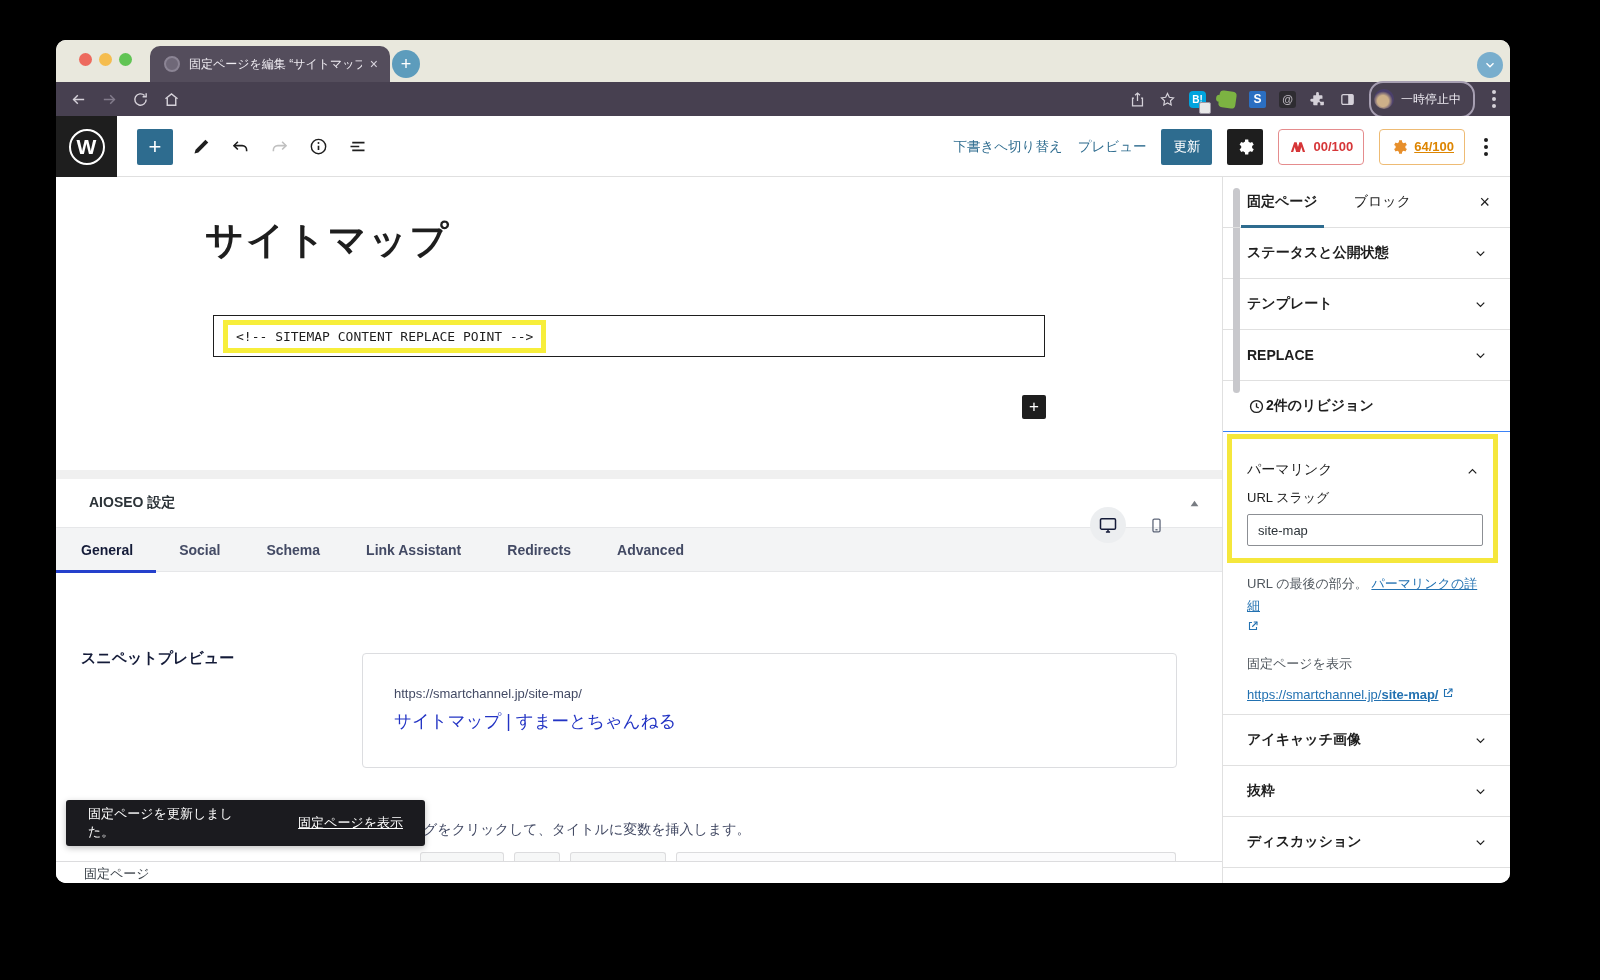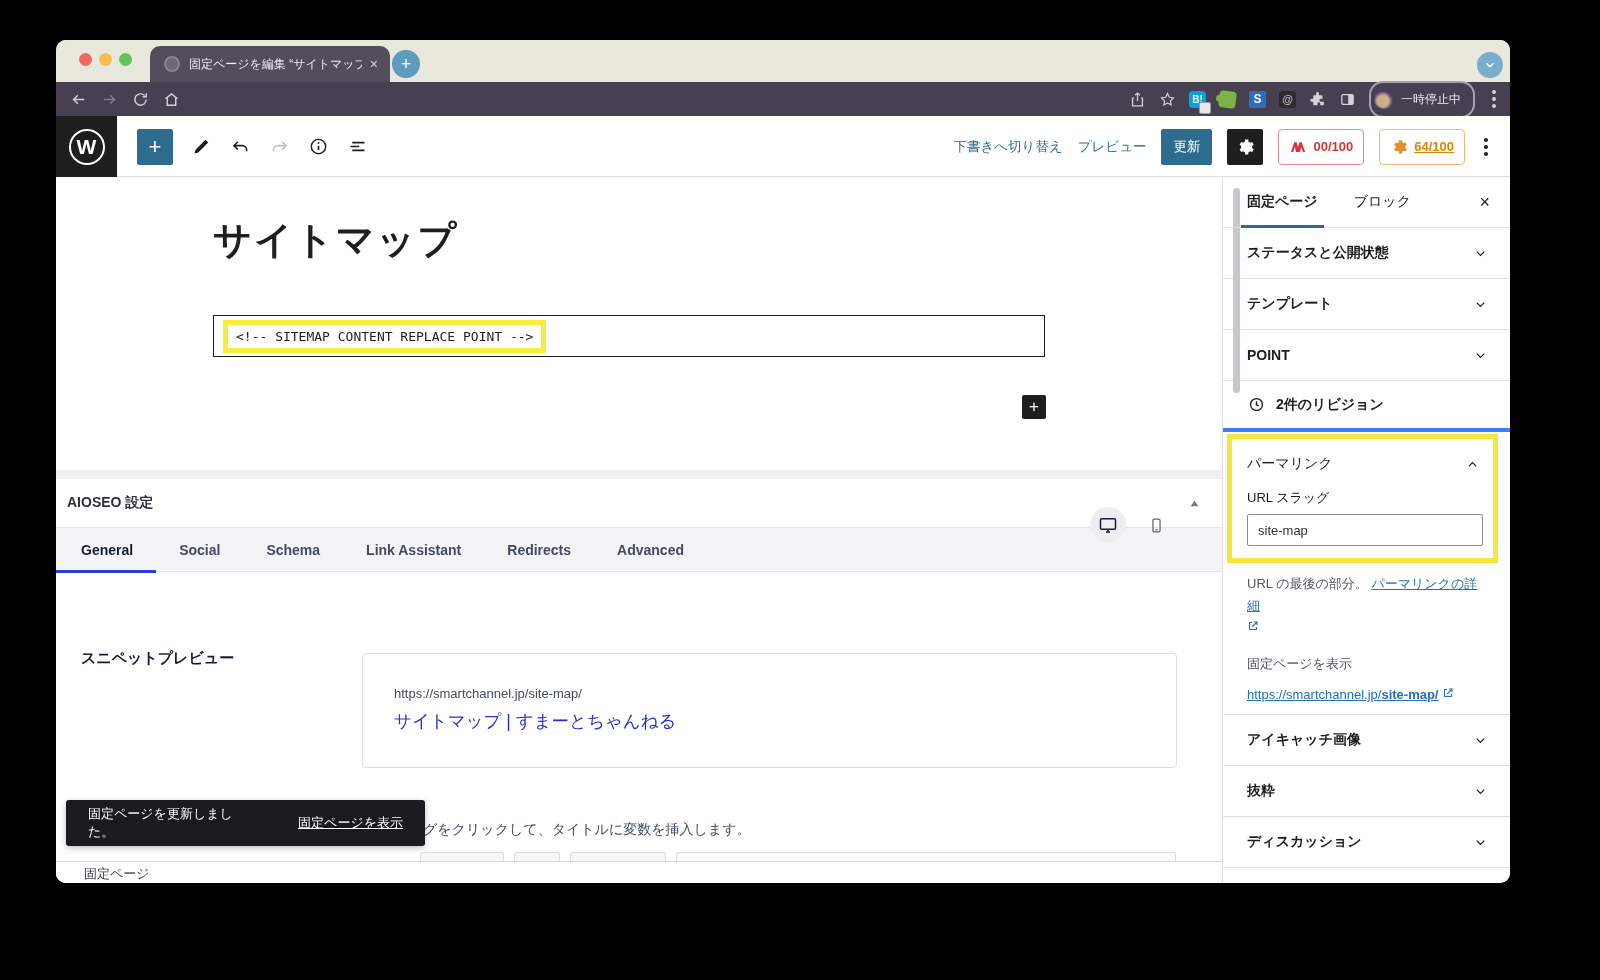--- a/index.html
+++ b/index.html
@@ -59,27 +59,27 @@
   .score-red { border:1.5px solid #e58c8d; color:#d63638; }
   .score-red svg { width:18px; height:18px; color:#d63638; }
   .score-orange { border:1.5px solid #eebb74; color:#dd8500;text-decoration:underline; }
   .score-orange svg { width:18px; height:18px; color:#e78f2b; }
   .kebab { display:flex; flex-direction:column; gap:3px; padding:4px; }
   .kebab i { width:4px; height:4px; border-radius:50%; background:#1e1e1e; display:block; }
   .kebab.light i { background:#d5d1d9; }
 
   
   .wp-main { position:absolute; left:0; top:137px; width:1166px; bottom:0; background:#fff; overflow:hidden; }
-  .post-title { position:absolute; left:157px; top:38px; font-size:38px; font-weight:bold; color:#1e1e1e; letter-spacing:2px; }
+  .post-title { position:absolute; left:149px; top:38px; font-size:38px; font-weight:bold; color:#1e1e1e; letter-spacing:2px; }
   .html-block { position:absolute; left:157px; top:138px; width:832px; height:42px; border:1px solid #1e1e1e; display:flex; align-items:center; }
   .code-hl { margin-left:9px; border:5px solid #f7ee3b; padding:4px 8px; font-family:"DejaVu Sans Mono", monospace; font-size:13px; color:#1e1e1e; white-space:nowrap; }
   .block-inserter { position:absolute; left:966px; top:218px; width:24px; height:24px; background:#1e1e1e; color:#fff; border-radius:2px; font-size:17px; display:flex; align-items:center; justify-content:center; }
   .gray-strip { position:absolute; left:0; top:293px; width:100%; height:9px; background:#f0f0f0; }
 
-  .aio-head { position:absolute; left:0; top:302px; width:100%; height:48px; display:flex; align-items:center; justify-content:space-between; padding:0 22px 0 11px; }
+  .aio-head { position:absolute; left:0; top:302px; width:100%; height:48px; display:flex; align-items:center; justify-content:space-between; padding:0 22px 0 33px; }
   .aio-head-title { font-size:14px; font-weight:bold; color:#2c3338; }
   .aio-head svg { width:11px; height:11px; color:#787c82; }
   .aio-tabs { position:absolute; left:0; top:350px; width:100%; height:45px; background:#f3f4f5; border-top:1px solid #e6e7e9; border-bottom:1px solid #e6e7e9; display:flex; align-items:center; gap:46px; padding-left:25px; font-size:14px; color:#434a64; }
   .aio-tab { position:relative; height:45px; display:flex; align-items:center;font-weight:bold; }
   .aio-tab.active { color:#141b38; font-weight:bold; }
   .aio-underline { position:absolute; left:0; top:393px; width:100px; height:3px; background:#2540cc; }
 
   .device-btns { position:absolute; left:1034px; top:330px; display:flex; align-items:center; gap:22px; }
   .device-circ { width:36px; height:36px; border-radius:50%; background:#eceef0; display:flex; align-items:center; justify-content:center; color:#141b38; }
   .device-circ svg { width:20px; height:20px; }
@@ -103,24 +103,24 @@
   
   .wp-sidebar { position:absolute; right:0; top:137px; width:288px; bottom:0; background:#fff; border-left:1px solid #e0e0e0; font-size:14px; color:#1e1e1e; overflow:hidden; }
   .scroll-thumb { position:absolute; left:10px; top:11px; width:7px; height:205px; border-radius:4px; background:#c8c8cc; }
   .sb-tabs { height:51px; border-bottom:1px solid #e0e0e0; display:flex; align-items:center; padding:0 20px 0 24px; gap:36px; position:relative; }
   .sb-tab { font-weight:bold; color:#1e1e1e; position:relative; height:51px; display:flex; align-items:center; }
   .sb-tab.inactive { font-weight:normal; color:#1e1e1e; }
   .sb-tab.active::after { content:""; position:absolute; left:-6px; right:-6px; bottom:0; height:3px; background:#2e6c8f; }
   .sb-close { margin-left:auto; font-size:18px; color:#1e1e1e; }
   .sb-panel { height:51px; border-bottom:1px solid #e0e0e0; display:flex; align-items:center; justify-content:space-between; padding:0 22px 0 24px; font-weight:700; }
   .sb-panel svg, .perma-head svg { width:15px; height:15px; color:#1e1e1e; }
-  .sb-rev { height:51px; border-bottom:4px solid #3b82f6; display:flex; align-items:center; gap:10px; padding:0 24px; font-weight:bold; }
+  .sb-rev { height:51px; border-bottom:1px solid #3b82f6; display:flex; align-items:center; padding:0 24px; font-weight:bold; }
   .sb-rev svg { width:19px; height:19px; color:#1e1e1e; }
   .perma-wrap { border:5px solid #f5e73c; margin:2px 12px 0 4px; padding:10px 5px 12px 15px; }
-  .perma-head { display:flex; align-items:center; justify-content:space-between; font-weight:500; padding-right:8px; height:30px; }
+  .perma-head { display:flex; align-items:flex-end; justify-content:space-between; font-weight:500; padding-right:8px; height:30px; }
   .slug-label { font-size:13px; color:#1e1e1e; margin:10px 0 7px; }
   .slug-input { width:236px; height:32px; border:1px solid #8c8f94; border-radius:2px; font-size:13px; padding:0 10px; color:#2c3338; font-family:"Liberation Sans", sans-serif; }
   .perma-help { padding:10px 24px 0; font-size:13px; color:#50575e; line-height:1.7; }
   .perma-help a { color:#2271b1; }
   .ext-ic { color:#2271b1; display:inline-flex; }
   .ext-ic svg { width:12px; height:12px; }
   .view-label { padding:16px 24px 0; font-size:13px; color:#50575e; }
   .view-url { padding:14px 24px 12px; font-size:13px; border-bottom:1px solid #e0e0e0; }
   .view-url a { color:#2271b1; }
   .view-url b { font-weight:bold; }
@@ -358,21 +358,21 @@
             <path d="M6 9l6 6 6-6"></path>
           </svg>
       </div>
       <div class="sb-panel">
         <span>テンプレート</span>
         <svg viewBox="0 0 24 24" fill="none" stroke="currentColor" stroke-width="2">
             <path d="M6 9l6 6 6-6"></path>
           </svg>
       </div>
       <div class="sb-panel">
-        <span>POINT</span>
+        <span>REPLACE</span>
         <svg viewBox="0 0 24 24" fill="none" stroke="currentColor" stroke-width="2">
             <path d="M6 9l6 6 6-6"></path>
           </svg>
       </div>
       <div class="sb-rev">
         <svg viewBox="0 0 24 24" fill="none" stroke="currentColor" stroke-width="1.7">
             <circle cx="12" cy="12" r="7.5"></circle>
             <path d="M12 8v4.3l2.9 1.6"></path>
           </svg>
         <span>2件のリビジョン</span>

